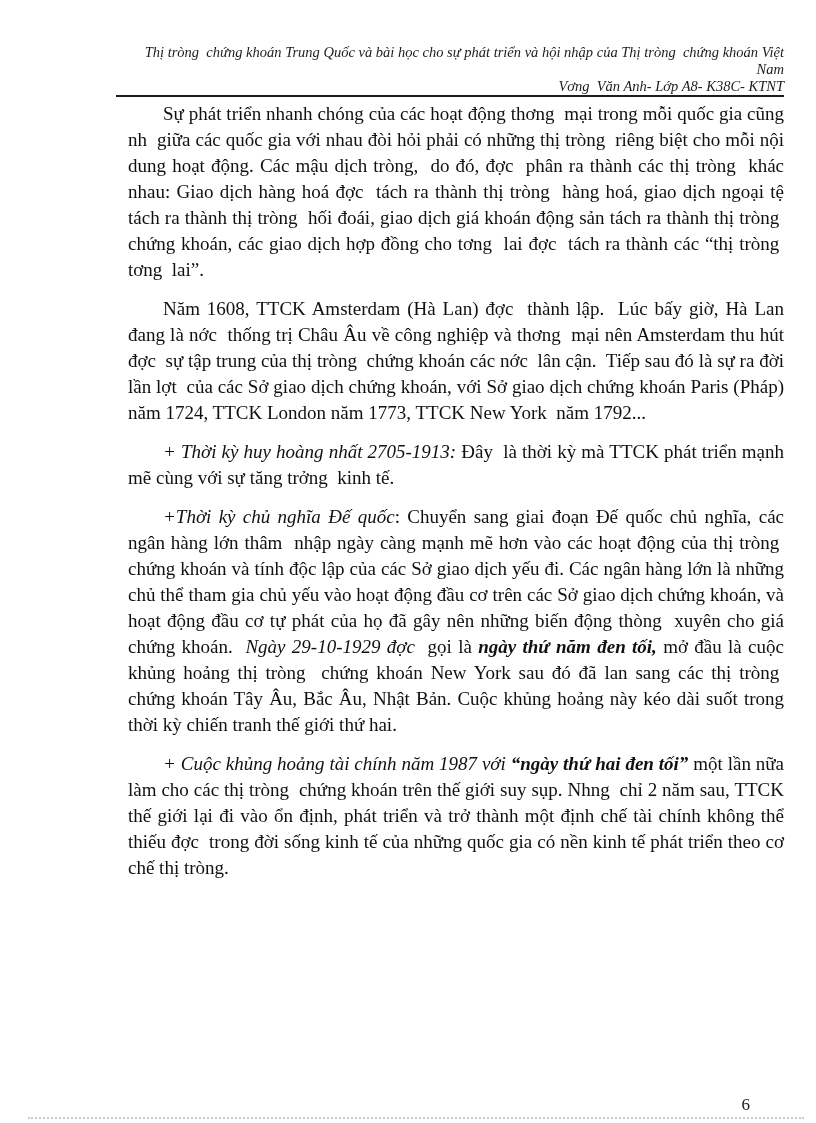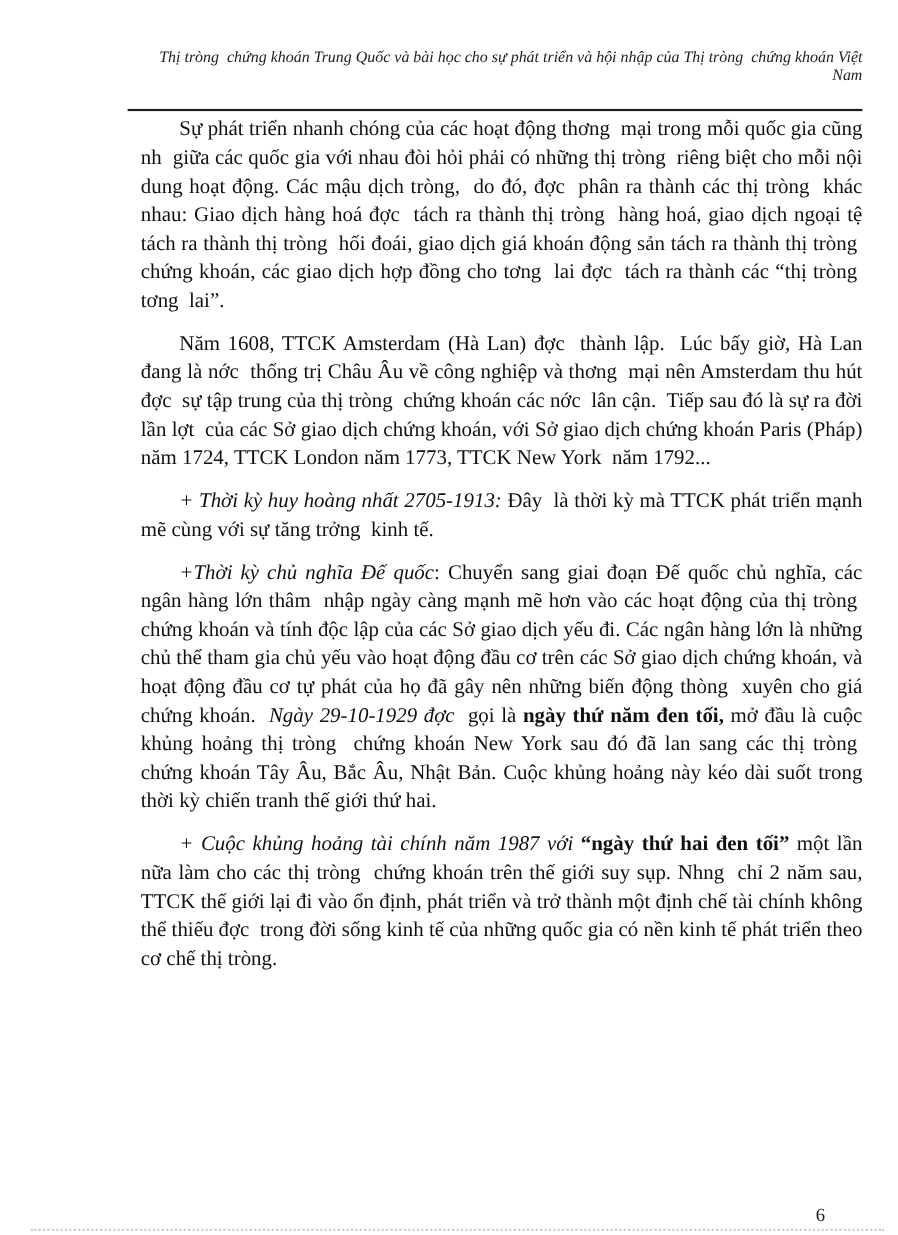--- a/index.html
+++ b/index.html
@@ -16,55 +16,56 @@
     top: 0; left: 0; right: 0; bottom: 0;
     padding: 44px 32px 0 116px;
     box-sizing: border-box;
   }
   .header {
     text-align: right;
     font-style: italic;
     font-size: 14.5px;
     line-height: 17px;
     color: #1c1c1c;
-    padding-bottom: 21px;
+    padding-bottom: 0;
     border-bottom: 2.5px solid #1c1c1c;
   }
   .doc-body { margin-top: 4px; }
   .para {
     margin: 0 0 13px 12px;
     text-align: justify;
     text-indent: 35px;
     font-size: 19px;
     line-height: 26px;
     color: #101010;
   }
   .run-regular { font-style: normal; font-weight: normal; }
   .run-italic { font-style: italic; font-weight: normal; }
-  .run-bolditalic { font-weight: bold; }
+  .run-bolditalic { font-style: italic; font-weight: bold; }
   .footer-pagenum {
     position: absolute;
     bottom: 8px; right: 66px;
     font-size: 17px;
     color: #1a1a1a;
   }
   .bottom-dotted-line {
     position: absolute;
     bottom: 4px; left: 28px; right: 12px;
     border-bottom: 2px dotted #c3cec3;
     height: 0;
   }
 </style>
 </head>
 <body>
 
 <div class="page">
 
   <div class="header">
     <div>Thị tròng&nbsp; chứng khoán Trung Quốc và bài học cho sự phát triển và hội nhập của Thị tròng&nbsp; chứng khoán Việt Nam</div>
+    <div>Vơng&nbsp; Văn Anh- Lớp A8- K38C- KTNT</div>
   </div>
 
   <div class="doc-body">
       <p class="para"><span class="run-regular">Sự phát triển nhanh chóng của các hoạt động thơng&nbsp; mại trong mỗi quốc gia cũng nh&nbsp; giữa các quốc gia với nhau đòi hỏi phải có những thị tròng&nbsp; riêng biệt cho mỗi nội dung hoạt động. Các mậu dịch tròng,&nbsp; do đó, đợc&nbsp; phân ra thành các thị tròng&nbsp; khác nhau: Giao dịch hàng hoá đợc&nbsp; tách ra thành thị tròng&nbsp; hàng hoá, giao dịch ngoại tệ tách ra thành thị tròng&nbsp; hối đoái, giao dịch giá khoán động sản tách ra thành thị tròng&nbsp; chứng khoán, các giao dịch hợp đồng cho tơng&nbsp; lai đợc&nbsp; tách ra thành các “thị tròng&nbsp; tơng&nbsp; lai”.</span></p>
       <p class="para"><span class="run-regular">Năm 1608, TTCK Amsterdam (Hà Lan) đợc&nbsp; thành lập.&nbsp; Lúc bấy giờ, Hà Lan đang là nớc&nbsp; thống trị Châu Âu về công nghiệp và thơng&nbsp; mại nên Amsterdam thu hút đợc&nbsp; sự tập trung của thị tròng&nbsp; chứng khoán các nớc&nbsp; lân cận.&nbsp; Tiếp sau đó là sự ra đời lần lợt&nbsp; của các Sở giao dịch chứng khoán, với Sở giao dịch chứng khoán Paris (Pháp) năm 1724, TTCK London năm 1773, TTCK New York&nbsp; năm 1792...</span></p>
       <p class="para"><span class="run-italic">+ Thời kỳ huy hoàng nhất 2705-1913: </span><span class="run-regular">Đây&nbsp; là thời kỳ mà TTCK phát triển mạnh mẽ cùng với sự tăng trởng&nbsp; kinh tế.</span></p>
       <p class="para"><span class="run-italic">+Thời kỳ chủ nghĩa Đế quốc</span><span class="run-regular">: Chuyển sang giai đoạn Đế quốc chủ nghĩa, các ngân hàng lớn thâm&nbsp; nhập ngày càng mạnh mẽ hơn vào các hoạt động của thị tròng&nbsp; chứng khoán và tính độc lập của các Sở giao dịch yếu đi. Các ngân hàng lớn là những chủ thể tham gia chủ yếu vào hoạt động đầu cơ trên các Sở giao dịch chứng khoán, và hoạt động đầu cơ tự phát của họ đã gây nên những biến động thòng&nbsp; xuyên cho giá chứng khoán.&nbsp; </span><span class="run-italic">Ngày 29-10-1929 đợc&nbsp; </span><span class="run-regular">gọi là </span><span class="run-bolditalic">ngày thứ năm đen tối,</span><span class="run-regular"> mở đầu là cuộc khủng hoảng thị tròng&nbsp; chứng khoán New York sau đó đã lan sang các thị tròng&nbsp; chứng khoán Tây Âu, Bắc Âu, Nhật Bản. Cuộc khủng hoảng này kéo dài suốt trong thời kỳ chiến tranh thế giới thứ hai.</span></p>
       <p class="para"><span class="run-italic">+ Cuộc khủng hoảng tài chính năm 1987 với </span><span class="run-bolditalic">“ngày thứ hai đen tối”</span><span class="run-regular"> một lần nữa làm cho các thị tròng&nbsp; chứng khoán trên thế giới suy sụp. Nhng&nbsp; chỉ 2 năm sau, TTCK thế giới lại đi vào ổn định, phát triển và trở thành một định chế tài chính không thể thiếu đợc&nbsp; trong đời sống kinh tế của những quốc gia có nền kinh tế phát triển theo cơ chế thị tròng.</span></p>
     </div>
 

